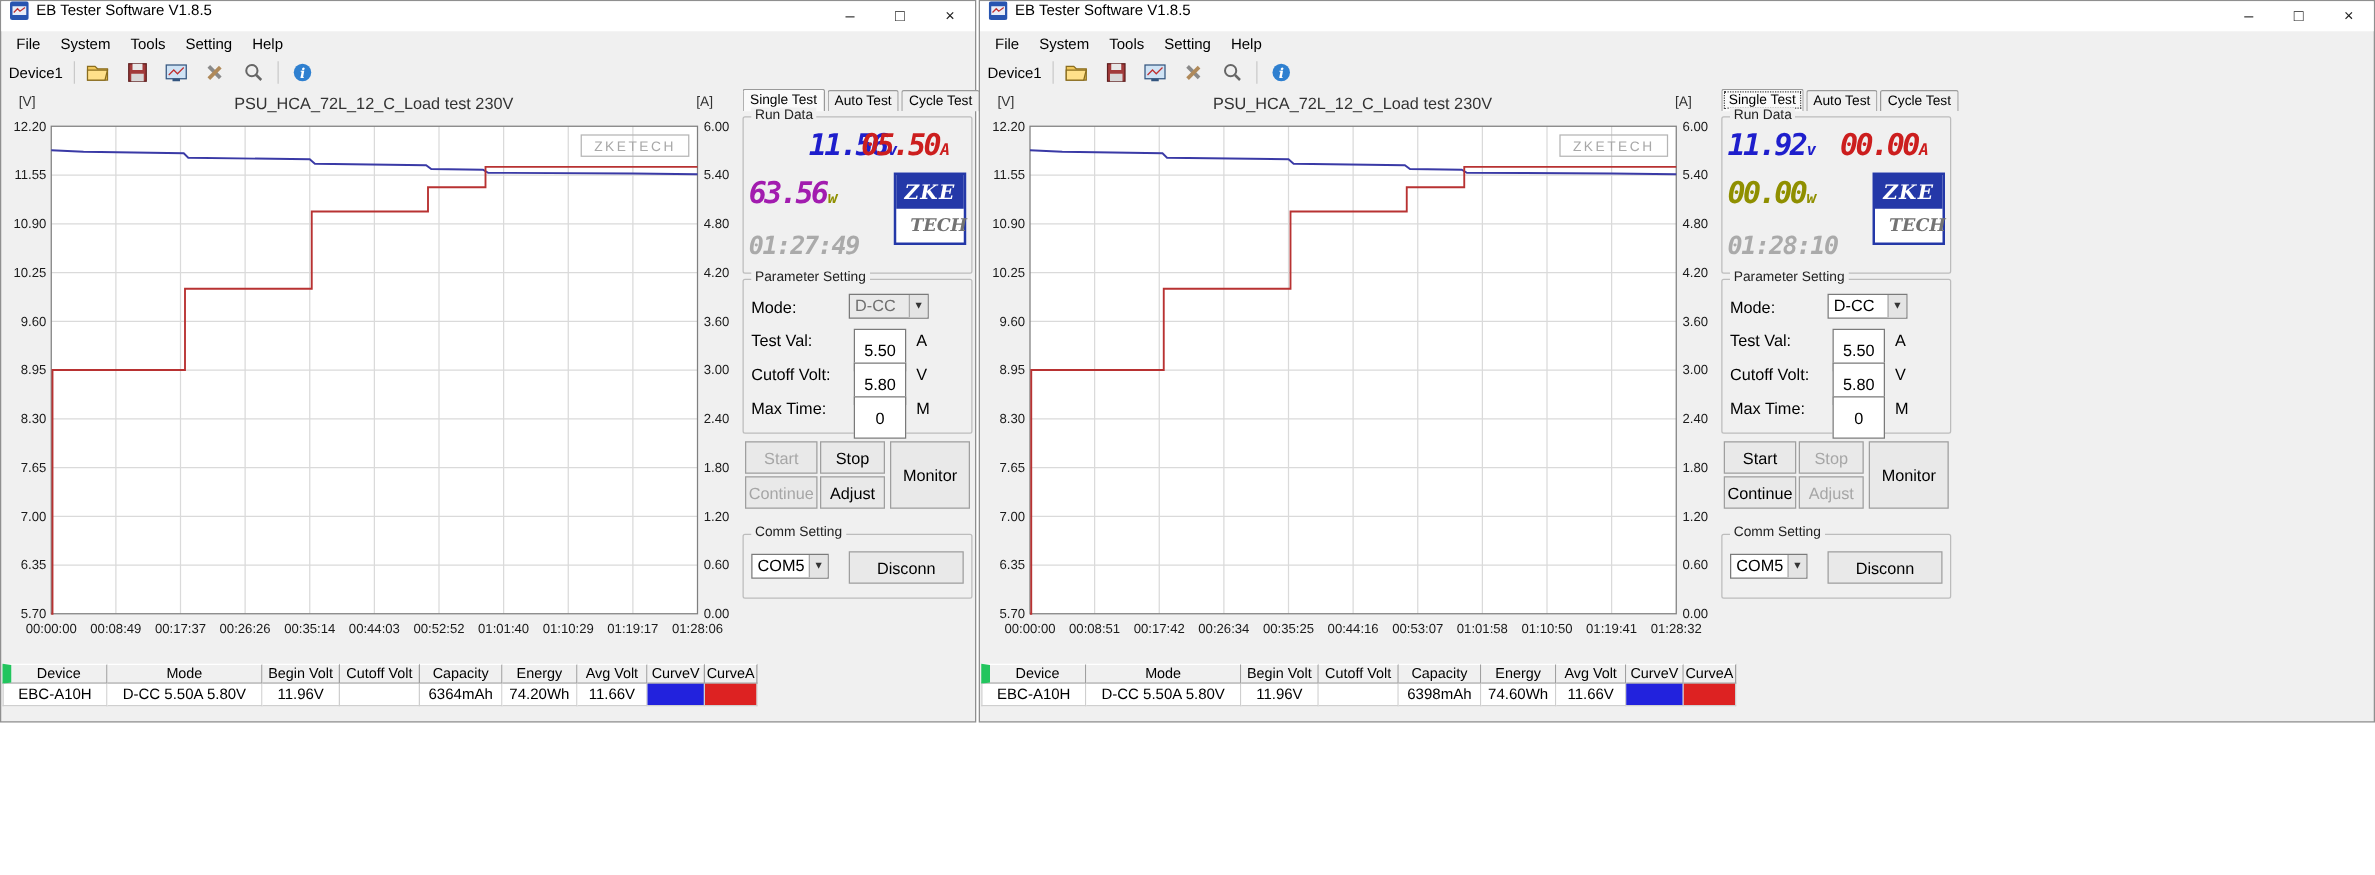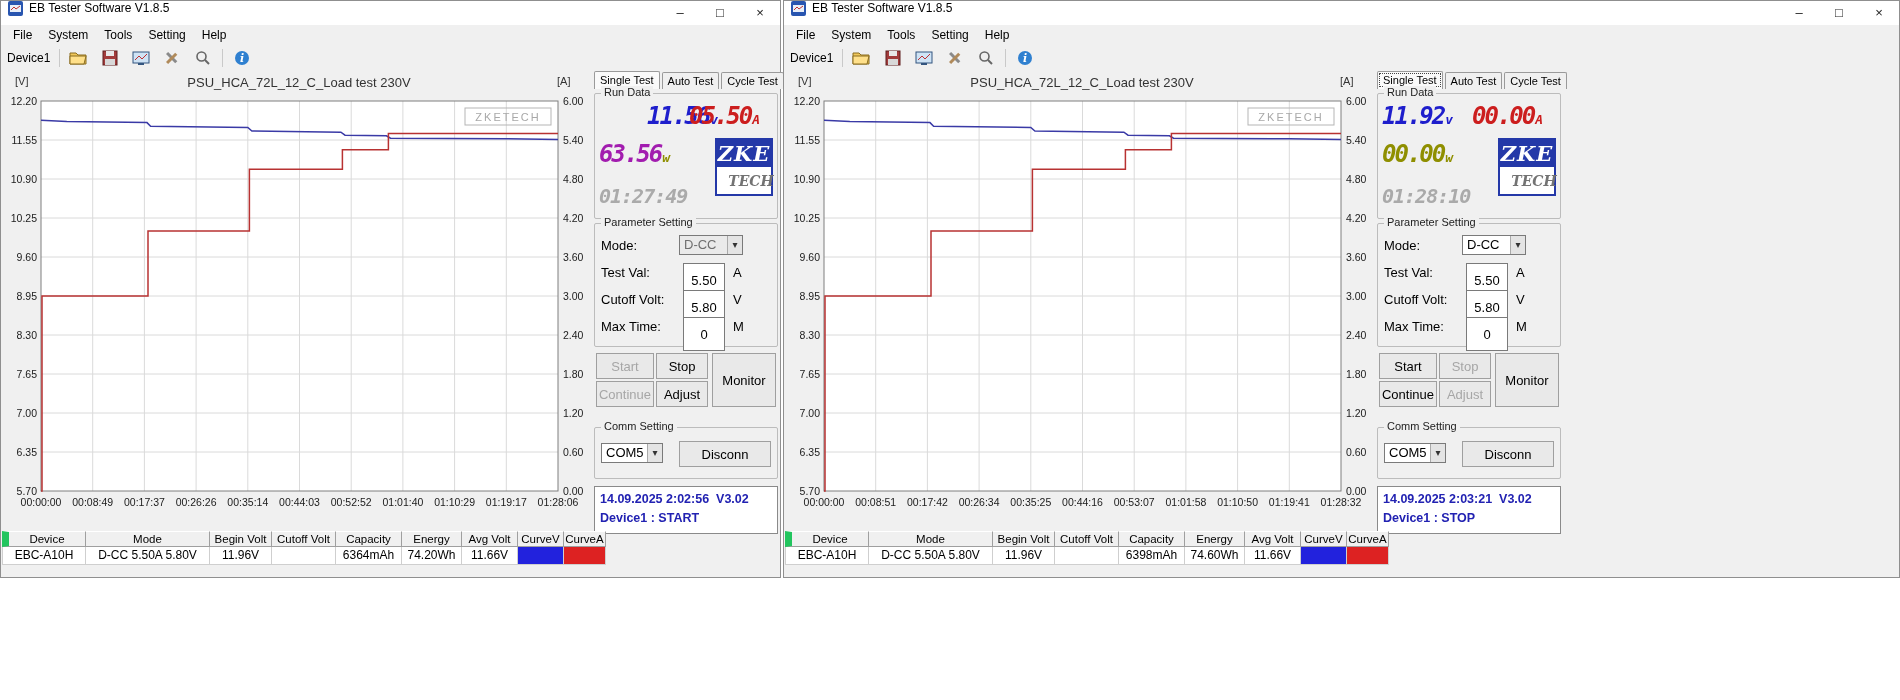--- a/index.html
+++ b/index.html
@@ -48,21 +48,21 @@
 
   
   .seg { position:absolute; font-family:"DejaVu Sans Mono", monospace; font-weight:bold; font-style:italic; white-space:nowrap; }
   .seg-digits { font-size:24px; letter-spacing:-2px; }
   .seg-unit { font-size:13px; margin-left:1px; }
   .seg.small .seg-digits { font-size:20px; letter-spacing:-1px; }
 
   .zke-logo { position:absolute; left:120px; top:44px; width:58px; height:58px; border:2px solid #2438a8;
               background:#fff; display:flex; flex-direction:column; }
   .zke-top { flex:1; background:#2438a8; color:#fff; font-family:"DejaVu Serif", serif; font-weight:bold; font-style:italic;
-             font-size:21px; display:flex; align-items:center; justify-content:center; letter-spacing:1px; }
+             font-size:16px; display:flex; align-items:center; justify-content:center; letter-spacing:1px; }
   .zke-bottom { flex:1; color:#737373; font-family:"DejaVu Serif", serif; font-weight:bold; font-style:italic;
              font-size:14px; display:flex; align-items:center; justify-content:center;padding-left:14px; }
 
   .param-label { position:absolute; left:6px; font-size:13px; }
   .param-unit { position:absolute; font-size:13px; }
   .field { position:absolute; height:34px; border:1px solid #7a7a7a; background:#fff;
            font-family:"Liberation Sans", sans-serif; font-size:13px; text-align:center; }
   .combo { position:absolute; height:20px; border:1px solid #7a7a7a; background:#fff; display:flex; font-size:13px; }
   .combo-text { flex:1; padding:1px 4px; overflow:hidden; }
   .combo-arrow { width:15px; background:#e4e4e4; border-left:1px solid #aaa; text-align:center; font-size:10px;
@@ -273,24 +273,20 @@
 
     <div class="groupbox" style="left:2px; top:356px; width:184px; height:52px;">
       <span class="gb-legend">Comm Setting</span>
       <div class="combo" style="left:6px; top:15px; width:62px;">
         <span class="combo-text">COM5</span>
         <span class="combo-arrow">▾</span>
       </div>
       <button class="btn" style="left:84px; top:13px; width:92px; height:26px;">Disconn</button>
     </div>
 
-    <div class="status-box" style="color: rgb(34, 34, 178);">
-      <div>14.09.2025 2:02:56  V3.02</div>
-      <div>Device1 : START</div>
-    </div>
   </div>
 
   <div class="data-table">
     <div class="t-row t-head">
       <div class="th" style="width:84px;">Device</div>
       <div class="th" style="width:124px;">Mode</div>
       <div class="th" style="width:62px;">Begin Volt</div>
       <div class="th" style="width:64px;">Cutoff Volt</div>
       <div class="th" style="width:66px;">Capacity</div>
       <div class="th" style="width:60px;">Energy</div>
@@ -497,24 +493,20 @@
 
     <div class="groupbox" style="left:2px; top:356px; width:184px; height:52px;">
       <span class="gb-legend">Comm Setting</span>
       <div class="combo" style="left:6px; top:15px; width:62px;">
         <span class="combo-text">COM5</span>
         <span class="combo-arrow">▾</span>
       </div>
       <button class="btn" style="left:84px; top:13px; width:92px; height:26px;">Disconn</button>
     </div>
 
-    <div class="status-box" style="color: rgb(34, 34, 178);">
-      <div>14.09.2025 2:03:21  V3.02</div>
-      <div>Device1 : STOP</div>
-    </div>
   </div>
 
   <div class="data-table">
     <div class="t-row t-head">
       <div class="th" style="width:84px;">Device</div>
       <div class="th" style="width:124px;">Mode</div>
       <div class="th" style="width:62px;">Begin Volt</div>
       <div class="th" style="width:64px;">Cutoff Volt</div>
       <div class="th" style="width:66px;">Capacity</div>
       <div class="th" style="width:60px;">Energy</div>

